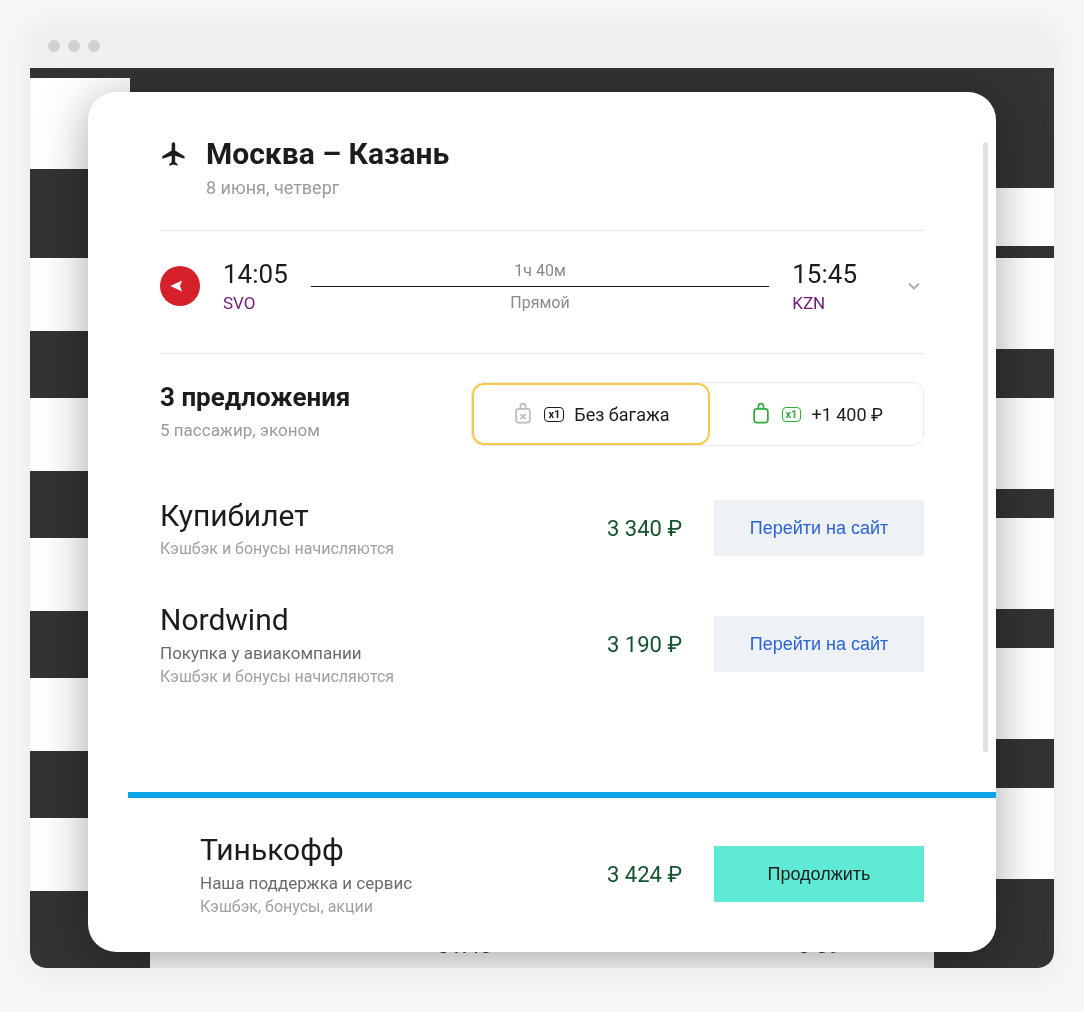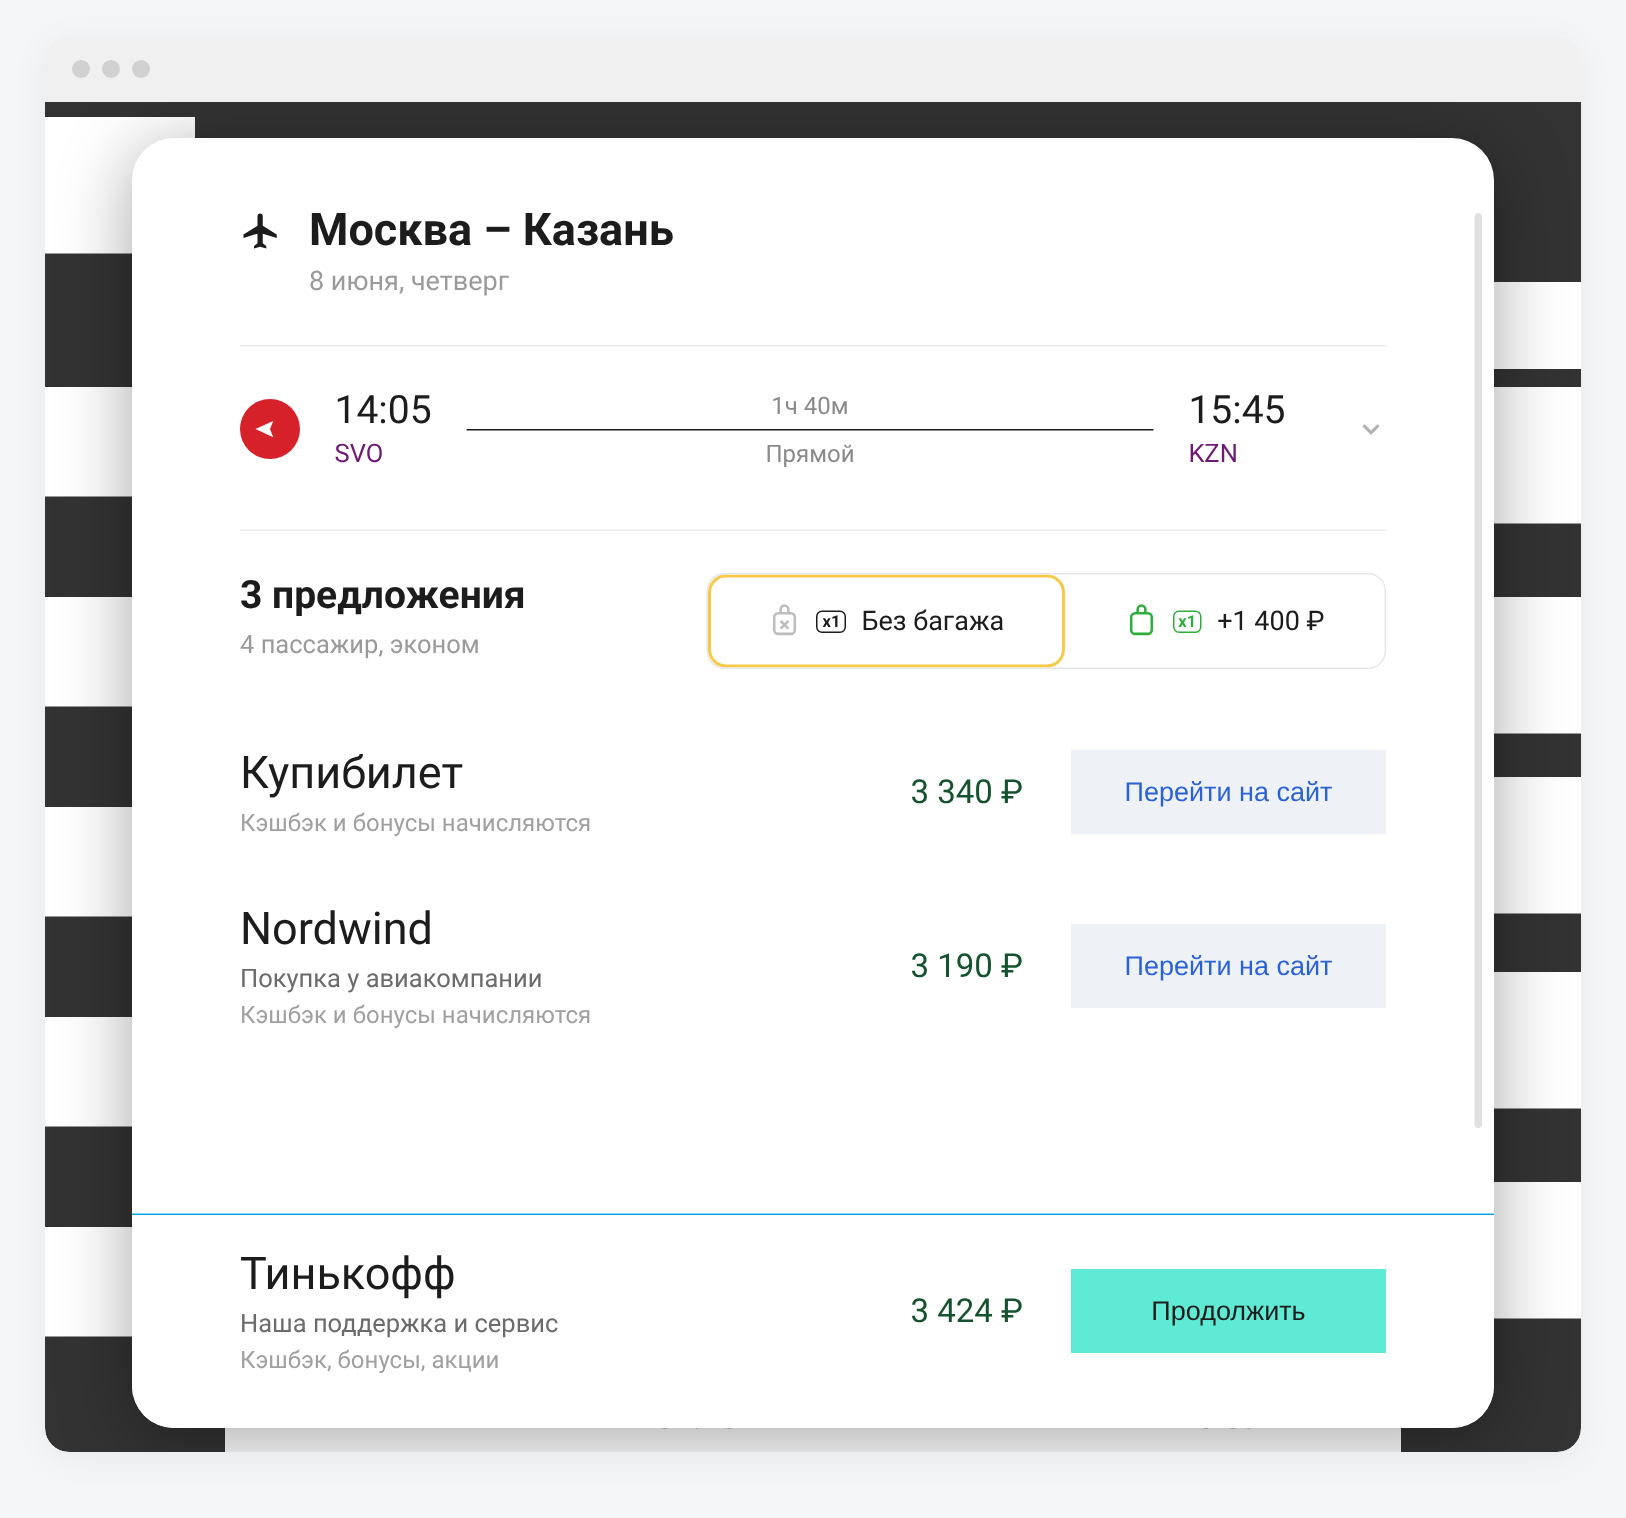--- a/index.html
+++ b/index.html
@@ -184,23 +184,24 @@
     border-radius: 0;
     border: none;
     font-size: 18px;
     cursor: pointer;
     display: flex; align-items: center; justify-content: center;
   }
   .btn-secondary { background: #eef2f7; color: #2b62d6; }
   .btn-primary { background: #5eead4; color: #1c1c1c; font-weight: 500; }
 
   .modal-footer {
-    border-top: 1px solid #0ea5e9;
-    padding: 22px 72px 36px 72px;
-    background: #fff;
+    border-top: 6px solid #0ea5e9;
+    padding: 34px 72px 36px 72px;
+    background: #fff;
+    margin-left: 40px;
   }
 </style>
 </head>
 <body>
 
 <div class="browser-window">
   <div class="title-bar">
     <div class="dot"></div>
     <div class="dot"></div>
     <div class="dot"></div>
@@ -301,21 +302,21 @@
                 <polyline points="6 9 12 15 18 9"></polyline>
               </svg>
           </span>
         </div>
 
         <div class="divider"></div>
 
         <div class="offers-header">
           <div>
             <div class="offers-title">3 предложения</div>
-            <div class="offers-sub">4 пассажир, эконом</div>
+            <div class="offers-sub">5 пассажир, эконом</div>
           </div>
           <div class="baggage-toggle">
             <div class="baggage-opt selected">
               <span class="bag-icon">
                 <svg viewBox="0 0 24 28" width="22" height="24" fill="none" stroke="#bdbdbd" stroke-width="2">
                     <rect x="4" y="8" width="16" height="16" rx="3"></rect>
                     <path d="M9 8V5a3 3 0 0 1 6 0v3"></path>
                     <path d="M9 14l6 6M15 14l-6 6" stroke="#bdbdbd"></path>
                   </svg>
               </span>

